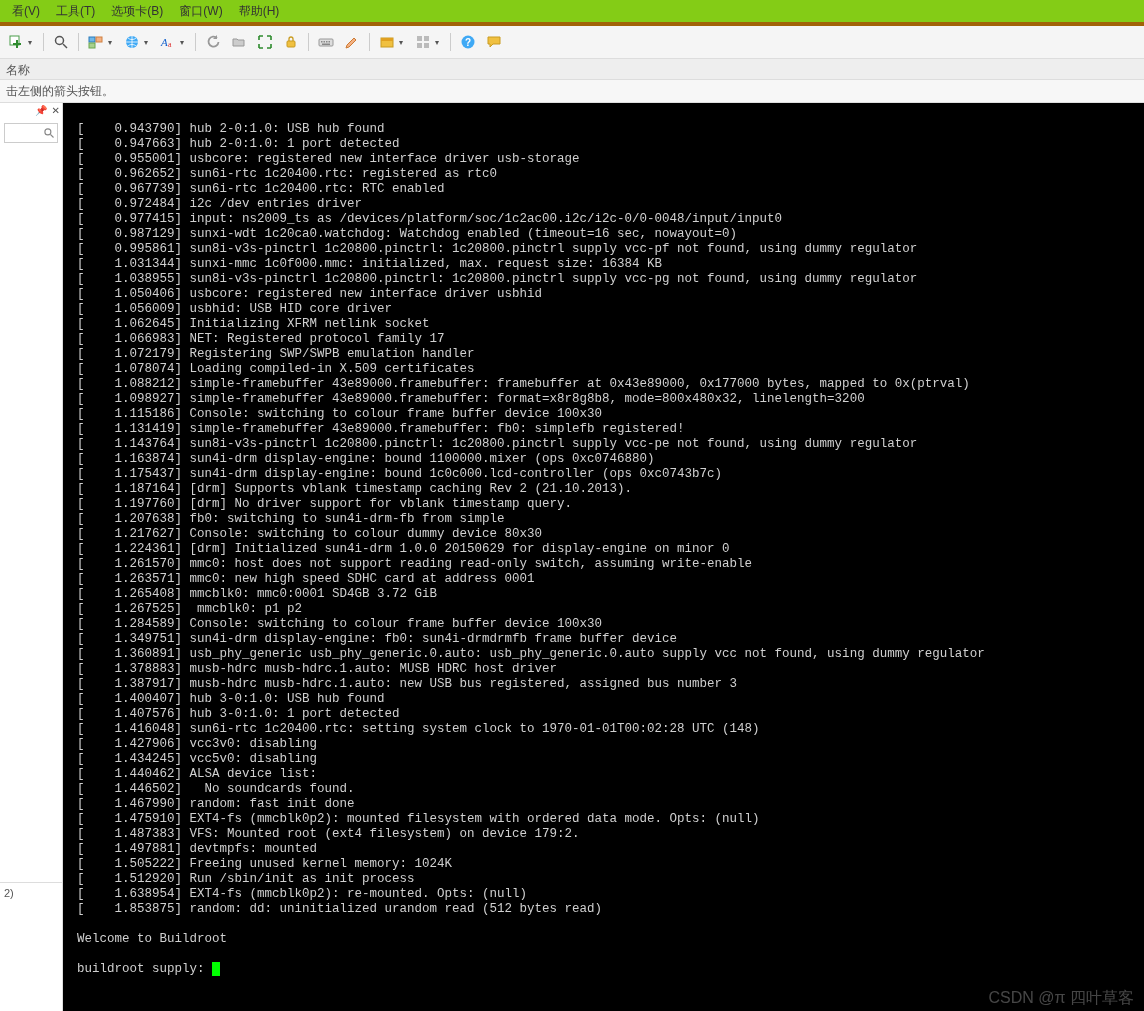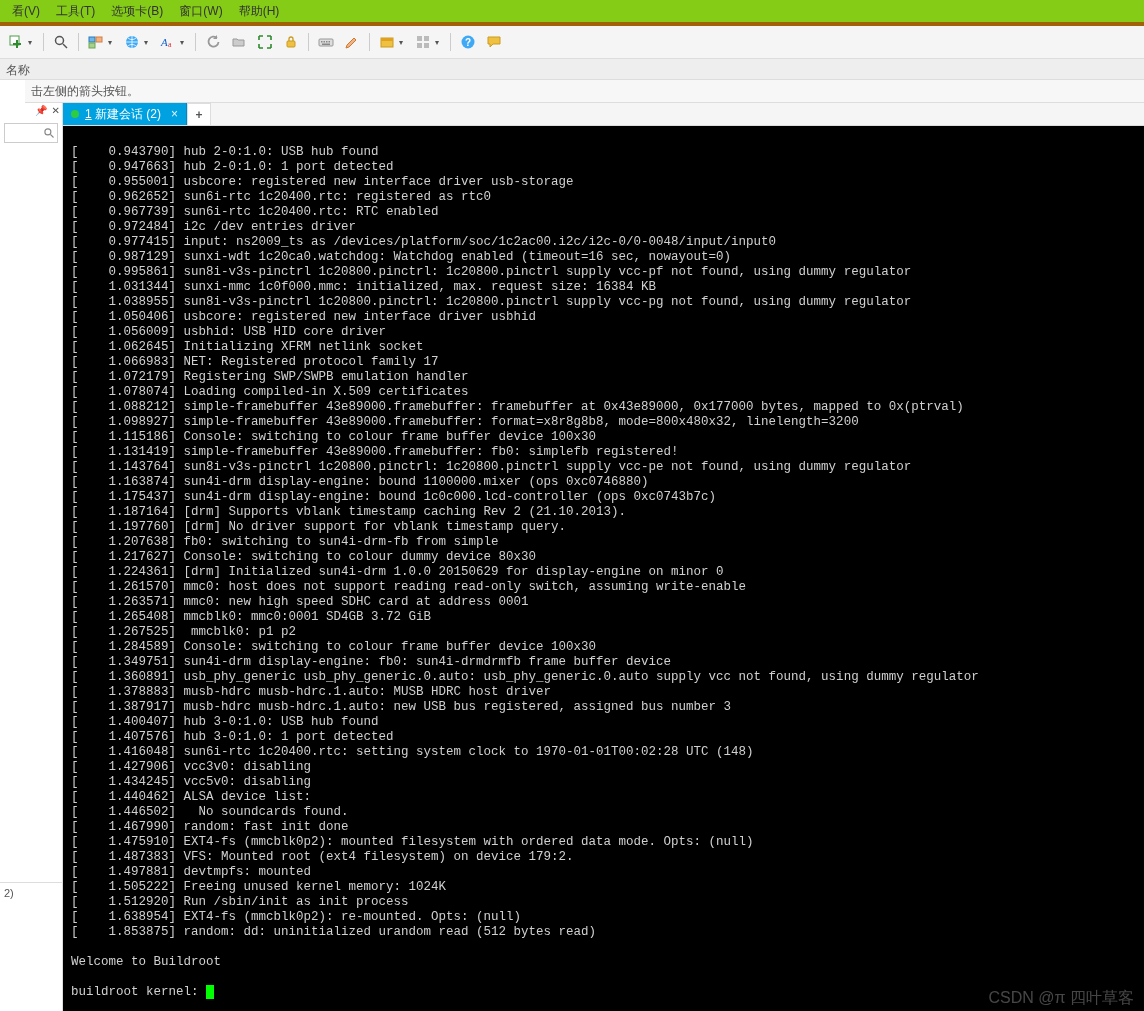--- a/index.html
+++ b/index.html
@@ -81,21 +81,20 @@
   }
   
   .hint-bar {
     height: 22px;
     background: #f7f7f7;
     border-bottom: 1px solid #ddd;
     display: flex;
     align-items: center;
     padding: 0 6px;
     color: #555;
-    margin-left: 25px;
   }
 
   
   .main {
     flex: 1;
     display: flex;
     min-height: 0;
   }
   .sidebar {
     width: 62px;
@@ -186,21 +185,21 @@
     cursor: pointer;
   }
 
   .terminal {
     flex: 1;
     background: #000;
     color: #d0d0d0;
     font-family: Consolas, "Courier New", monospace;
     font-size: 12.5px;
     line-height: 15px;
-    padding: 4px 8px;
+    padding: 4px 14px;
     white-space: pre;
     overflow: hidden;
     position: relative;
   }
   .cursor {
     display: inline-block;
     width: 8px;
     height: 14px;
     background: #00ff00;
     vertical-align: text-bottom;
@@ -371,28 +370,20 @@
               <line x1="10" y1="10" x2="14" y2="14" stroke="#888" stroke-width="1.5"></line>
             </svg>
         </div>
       </div>
       <div class="sidebar-bottom">
         <span>2)</span>
       </div>
     </div>
 
     <div class="content">
-      <div class="tabstrip">
-        <div class="tab">
-          <span class="dot"></span>
-          <span><u>1</u> 新建会话 (2)</span>
-          <span class="close">×</span>
-        </div>
-        <div class="tab-add">+</div>
-      </div>
 
       <div class="terminal">
 <span id="term-lines">[    0.943790] hub 2-0:1.0: USB hub found
 [    0.947663] hub 2-0:1.0: 1 port detected
 [    0.955001] usbcore: registered new interface driver usb-storage
 [    0.962652] sun6i-rtc 1c20400.rtc: registered as rtc0
 [    0.967739] sun6i-rtc 1c20400.rtc: RTC enabled
 [    0.972484] i2c /dev entries driver
 [    0.977415] input: ns2009_ts as /devices/platform/soc/1c2ac00.i2c/i2c-0/0-0048/input/input0
 [    0.987129] sunxi-wdt 1c20ca0.watchdog: Watchdog enabled (timeout=16 sec, nowayout=0)
@@ -437,19 +428,19 @@
 [    1.475910] EXT4-fs (mmcblk0p2): mounted filesystem with ordered data mode. Opts: (null)
 [    1.487383] VFS: Mounted root (ext4 filesystem) on device 179:2.
 [    1.497881] devtmpfs: mounted
 [    1.505222] Freeing unused kernel memory: 1024K
 [    1.512920] Run /sbin/init as init process
 [    1.638954] EXT4-fs (mmcblk0p2): re-mounted. Opts: (null)
 [    1.853875] random: dd: uninitialized urandom read (512 bytes read)
 
 Welcome to Buildroot
 </span>
-<span>buildroot kernel: </span><span class="cursor"></span>
+<span>buildroot supply: </span><span class="cursor"></span>
         <div class="watermark">CSDN @π 四叶草客</div>
       </div>
     </div>
 
   </div>
 </div>
 
 </body></html>

